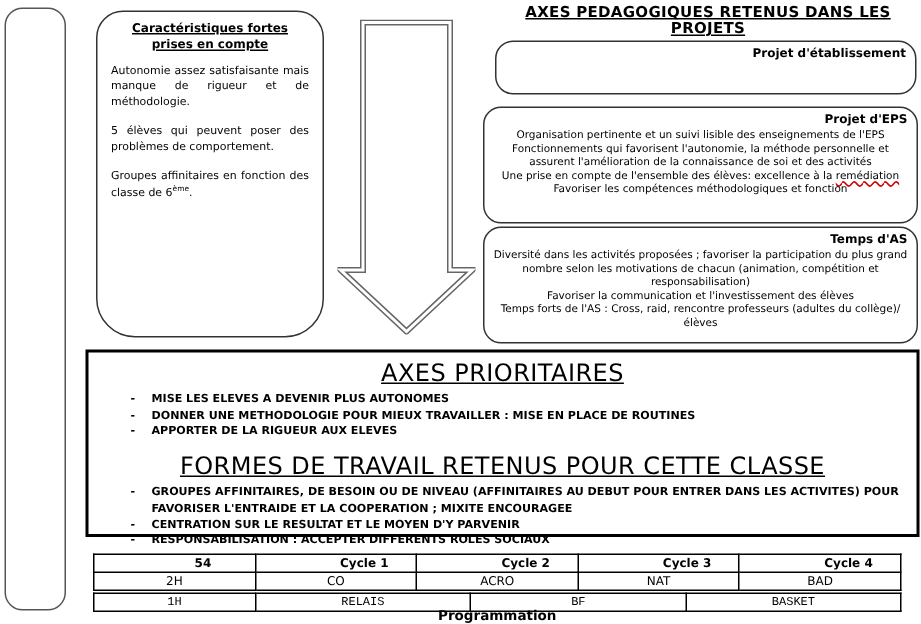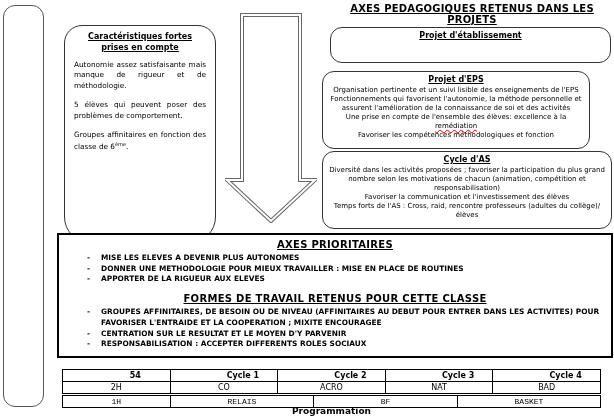--- a/index.html
+++ b/index.html
@@ -12,21 +12,21 @@
   .abs { position:absolute; }
 
   
   .tall-panel {
     left:3px; top:5px; width:41px; height:402px;
     border:1.4px solid #555; border-radius:12px; background:#fff;
   }
 
   
   .char-box {
-    left:64px; top:25px; width:152px; height:218px;
+    left:64px; top:7px; width:152px; height:218px;
     border:1.4px solid #333; border-radius:18px 18px 26px 26px;
     padding:6px 9px; background:#fff;
   }
   .char-title {
     font-size:8px; font-weight:bold; text-decoration:underline;
     text-align:center; line-height:1.35; margin-bottom:6px;
   }
   .char-para {
     font-size:7.3px; line-height:1.45; text-align:justify; margin:0 0 9px 0;
   }
@@ -39,38 +39,38 @@
   .main-title {
     left:326px; top:3px; width:292px; text-align:center;
     font-size:10px; font-weight:bold; text-decoration:underline;
     letter-spacing:0.2px;
   }
   .rbox {
     border:1.4px solid #333; border-radius:12px; background:#fff;
     text-align:center; padding:3px 6px;
   }
   .rbox-title {
-    font-size:8px; font-weight:bold; text-decoration:underline; margin-bottom:2px;
+    font-size:8px; font-weight:bold; margin-bottom:2px;text-align:right;
   }
   .rbox-text { font-size:7px; line-height:1.3; }
   .box-etab { left:330px; top:27px; width:281px; height:36px; }
-  .box-eps  { left:322px; top:71px; width:268px; height:78px; }
+  .box-eps  { left:322px; top:71px; width:290px; height:78px; }
   .box-as   { left:322px; top:151px; width:290px; height:78px; }
   .misspell {
     text-decoration: underline wavy #d00000;
     text-decoration-thickness:1px;
   }
 
   
   .prio-box {
     left:57px; top:233px; width:556px; height:125px;
     border:2px solid #000; background:#fff; padding:3px 10px 0 10px;
   }
   .section-title {
-    text-align:center; font-size:10px; font-weight:bold;
+    text-align:center; font-size:16px; font-weight:normal;
     text-decoration:underline; letter-spacing:0.3px; margin:1px 0 3px 0;
   }
   .bullet { display:flex; font-size:7.4px; font-weight:bold; line-height:1.45; padding-left:18px; }
   .bullet .dash { width:14px; flex:0 0 14px; }
   .bullet .btext { flex:1; }
   .formes-gap { margin-top:8px; }
 
   
   .ptable { left:62px; top:369px; width:539px; }
   table { border-collapse:collapse; width:100%; table-layout:fixed; }
@@ -113,21 +113,21 @@
 <div class="abs rbox box-eps">
   <div class="rbox-title">Projet d'EPS</div>
   <div class="rbox-text"><span>Organisation pertinente et un suivi lisible des enseignements de l'EPS</span><br>
     <span>Fonctionnements qui favorisent l'autonomie, la méthode personnelle et assurent l'amélioration de la connaissance de soi et des activités</span><br>
     <span>Une prise en compte de l'ensemble des élèves: excellence à la </span><span class="misspell">remédiation</span><br>
     <span>Favoriser les compétences méthodologiques et fonction</span>
   </div>
 </div>
 
 <div class="abs rbox box-as">
-  <div class="rbox-title">Cycle d'AS</div>
+  <div class="rbox-title">Temps d'AS</div>
   <div class="rbox-text"><span>Diversité dans les activités proposées ; favoriser la participation du plus grand nombre selon les motivations de chacun (animation, compétition et responsabilisation)</span><br>
     <span>Favoriser la communication et l'investissement des élèves</span><br>
     <span>Temps forts de l'AS : Cross, raid, rencontre professeurs (adultes du collège)/élèves</span>
   </div>
 </div>
 
 <div class="abs prio-box">
   <div class="section-title">AXES PRIORITAIRES</div>
   <div class="bullet">
     <span class="dash">-</span>

